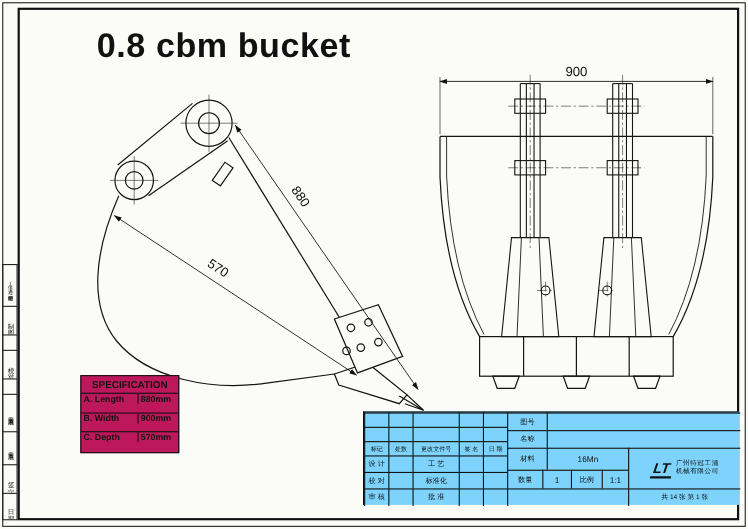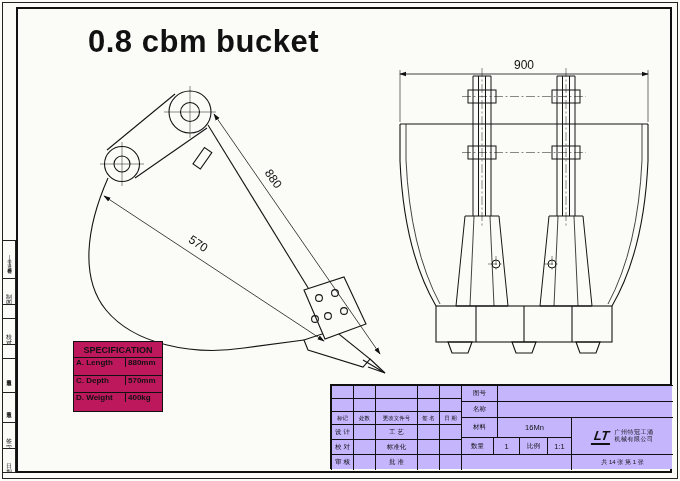--- a/index.html
+++ b/index.html
@@ -15,21 +15,21 @@
   .ls-cell:last-child{border-bottom:1px solid #222}
   .vtext{writing-mode:vertical-rl;text-orientation:upright;font-size:6px;line-height:14px;letter-spacing:0}
   
   .spec{position:absolute;left:73px;top:341px;width:90px;border:1.5px solid #111;background:#be185d;font-weight:bold}
   .spec-h{height:16px;border-bottom:1px solid #111;display:flex;align-items:center;justify-content:center;font-size:9px}
   .spec-row{height:17.5px;display:flex;border-bottom:1px solid #111;font-size:8px;align-items:flex-start}
   .spec-row:last-child{border-bottom:none}
   .spec-row .lbl{width:52px;display:flex;align-items:center;padding-left:2px;border-right:1px solid #111}
   .spec-row .val{flex:1;display:flex;align-items:center;padding-left:2px}
   
-  .tblock{position:absolute;left:330px;top:384px;width:342px;height:85px;border-left:1.5px solid #111;border-top:1.5px solid #111;background:#c4b5fd}
+  .tblock{position:absolute;left:330px;top:374px;width:342px;height:85px;border-left:1.5px solid #111;border-top:1.5px solid #111;background:#7dd3fc}
   .tc{position:absolute;border-left:1px solid #111;border-top:1px solid #111;display:flex;align-items:center;justify-content:center;font-size:6.5px;overflow:hidden;white-space:nowrap}
   .tc.hdr{font-size:5.5px}
   .tc.val{font-size:7.5px}
   .logo-mark{font-weight:bold;font-style:italic;font-size:13px;border-bottom:2px solid #111;padding:0 2px;margin-right:4px;transform:skewX(-8deg)}
   .company .cl{display:block;font-size:6px;line-height:7.5px;text-align:left;letter-spacing:.5px}
   svg{position:absolute;overflow:visible}
   .side-view{left:72px;top:78px;width:315px;height:300px}
   .front-view{left:392px;top:56px;width:264px;height:305px}
   text{font-family:"Liberation Sans",sans-serif}
 </style>
@@ -179,26 +179,26 @@
     </g>
   </svg>
 
   <div class="spec">
     <div class="spec-h">SPECIFICATION</div>
     <div class="spec-row">
         <span class="lbl">A. Length</span>
         <span class="val">880mm</span>
       </div>
     <div class="spec-row">
+        <span class="lbl">B. Width</span>
+        <span class="val">900mm</span>
+      </div>
+    <div class="spec-row">
         <span class="lbl">C. Depth</span>
         <span class="val">570mm</span>
-      </div>
-    <div class="spec-row">
-        <span class="lbl">D. Weight</span>
-        <span class="val">400kg</span>
       </div>
   </div>
 
   <div class="tblock">
 
     <div class="tc" style="left:0;top:0;width:22px;height:13px"></div>
     <div class="tc" style="left:22px;top:0;width:22px;height:13px"></div>
     <div class="tc" style="left:44px;top:0;width:42px;height:13px"></div>
     <div class="tc" style="left:86px;top:0;width:22px;height:13px"></div>
     <div class="tc" style="left:108px;top:0;width:22px;height:13px"></div>

